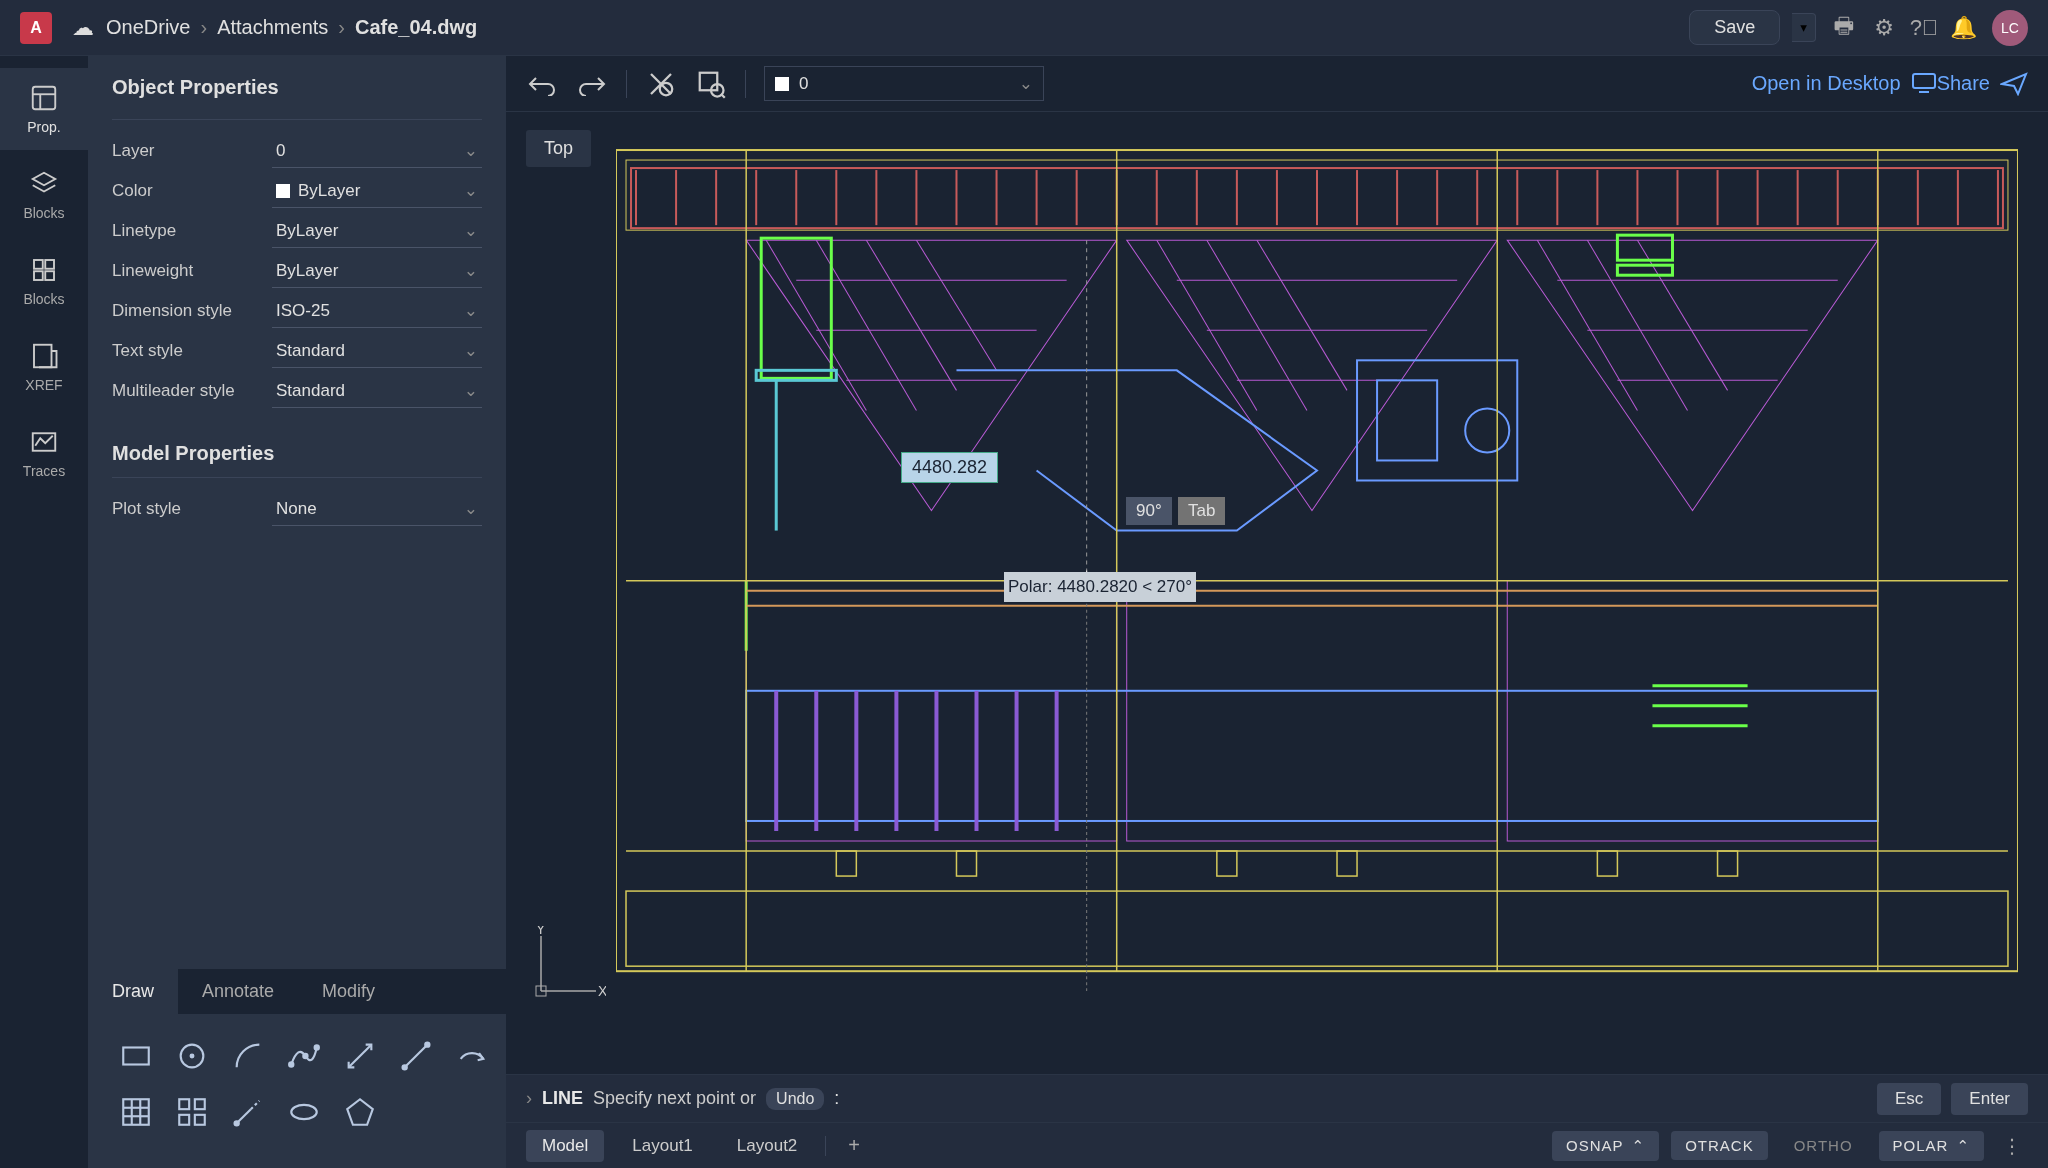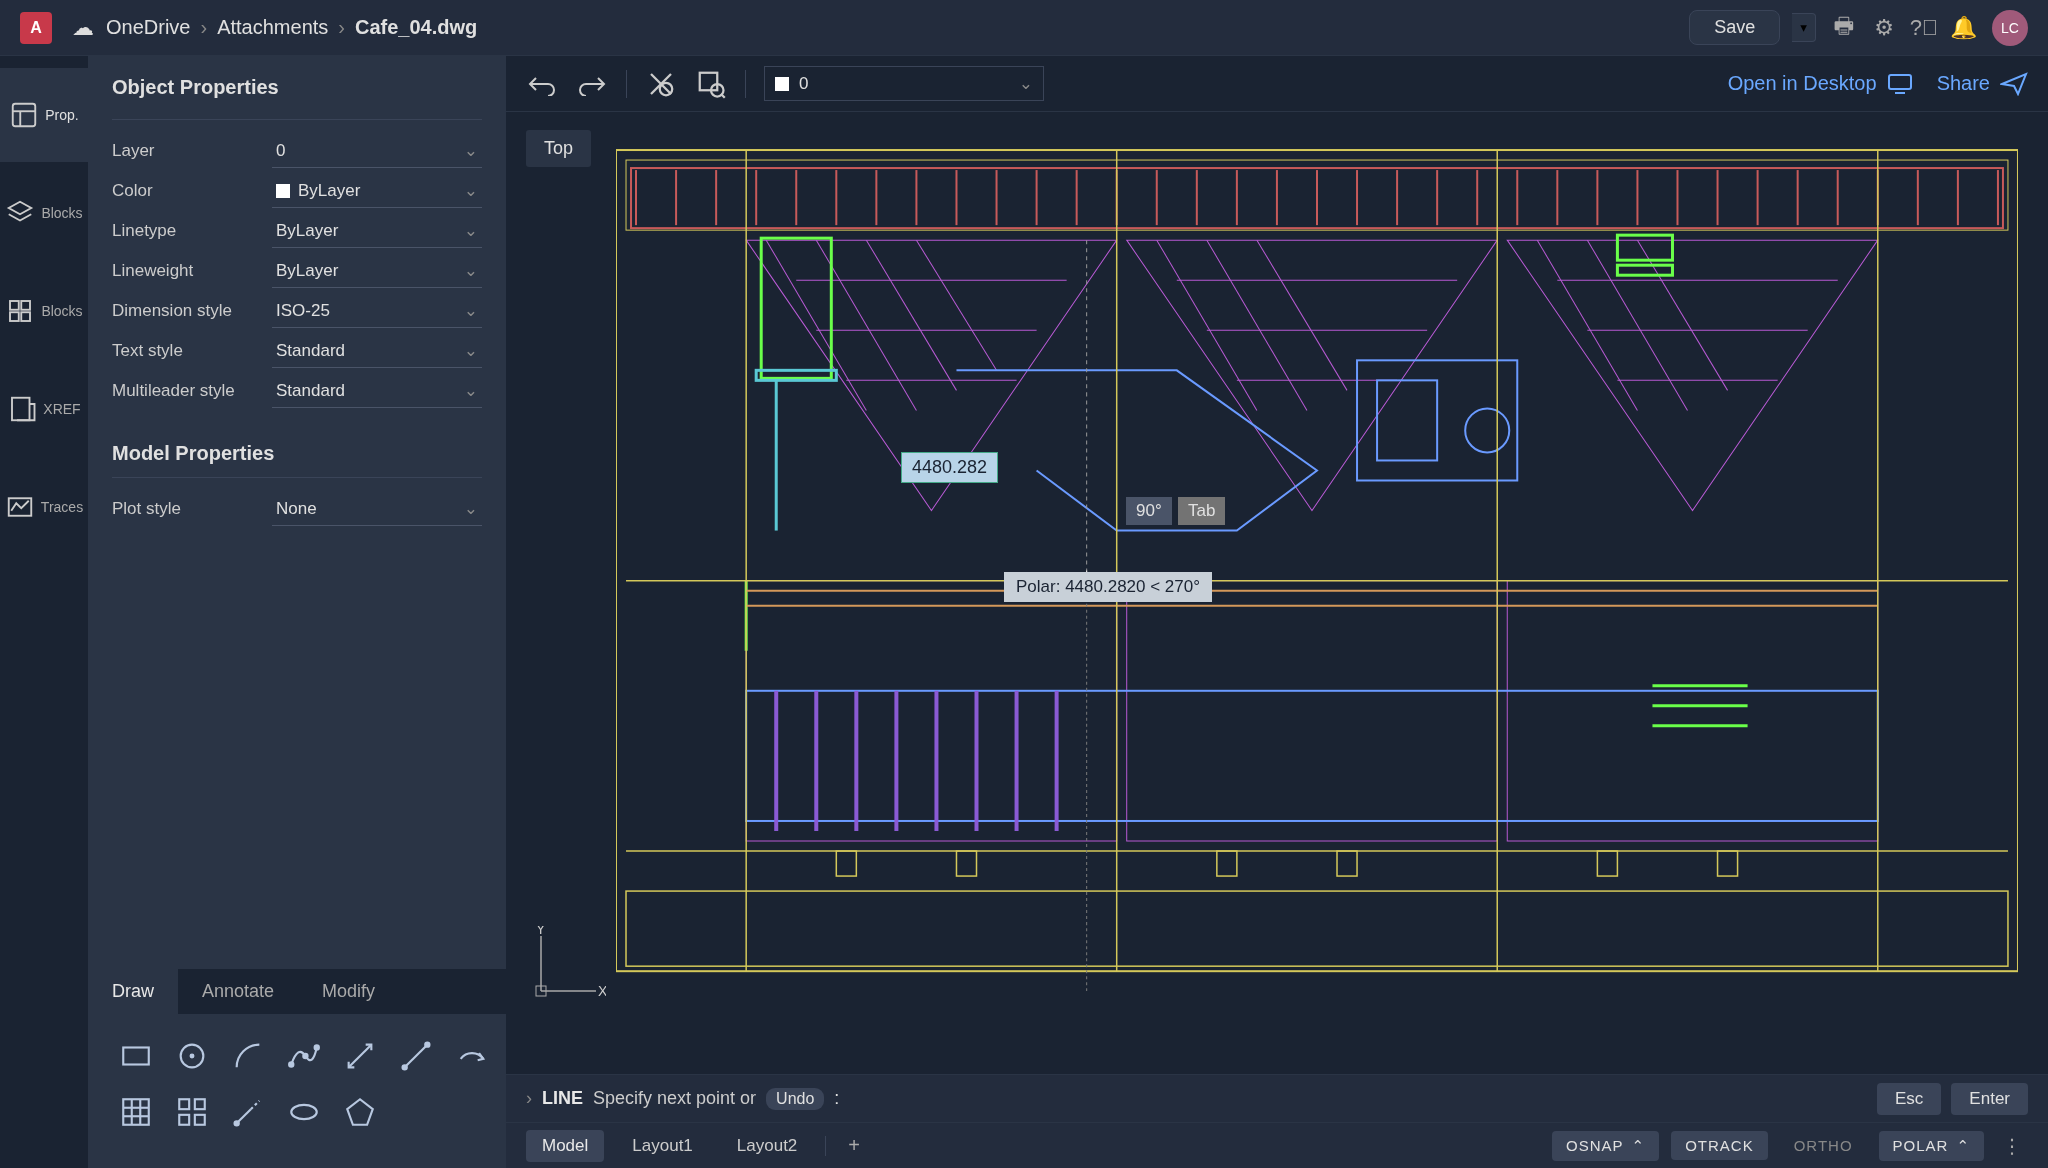--- a/index.html
+++ b/index.html
@@ -16,21 +16,21 @@
 .save-btn { background: #2a3445; border: 1px solid #3a4458; color: #e0e0e0; padding: 6px 24px; border-radius: 8px; font-size: 18px; display:flex; align-items:center; gap:8px; }
 .save-split { background:#2a3445; border:1px solid #3a4458; border-left:none; padding:6px 8px; border-radius:0 4px 4px 0; margin-left:-4px;}
 .topbar-icon { width: 24px; height: 24px; color: #aaa; cursor: pointer; display: flex; align-items: center; justify-content: center; font-size: 22px; }
 .avatar { width: 36px; height: 36px; border-radius: 50%; background: #a05a7a; color: #fff; display: flex; align-items: center; justify-content: center; font-size: 14px; font-weight: 500; }
 
 
 .main { flex: 1; display: flex; overflow: hidden; }
 
 
 .rail { width: 88px; background: #1a2332; display: flex; flex-direction: column; align-items: center; padding-top: 12px; gap: 4px; }
-.rail-item { width: 88px; height: 94px; display: flex; flex-direction: row; align-items: center; justify-content: center; gap: 6px; color: #aaa; cursor: pointer; font-size: 14px; }
+.rail-item { width: 88px; height: 82px; display: flex; flex-direction: column; align-items: center; justify-content: center; gap: 6px; color: #aaa; cursor: pointer; font-size: 14px; }
 .rail-item.active { background: #2a3445; color: #e0e0e0; }
 .rail-item svg, .rail-item .ricon { width: 30px; height: 30px; }
 
 
 .panel { width: 418px; background: #2a3445; padding: 20px 24px; overflow-y: auto; display:flex; flex-direction:column; }
 .panel h3 { font-size: 20px; font-weight: 600; margin-bottom: 12px; color: #e0e0e0; }
 .panel-divider { border: none; border-top: 1px solid #3a4458; margin: 8px 0 14px; }
 .prop-row { display: flex; align-items: center; margin-bottom: 6px; }
 .prop-label { width: 160px; font-size: 17px; color: #ccc; }
 .prop-input { flex: 1; background: transparent; border: none; border-bottom: 1px solid #4a5468; color: #e0e0e0; padding: 6px 4px; font-size: 17px; display: flex; align-items: center; gap: 8px; position:relative; }
@@ -47,34 +47,34 @@
 .tool-btn svg { width: 34px; height: 34px; stroke: #b8c8e0; fill: none; stroke-width: 1.5; }
 
 
 .canvas-area { flex: 1; display: flex; flex-direction: column; background: #1a2332; position: relative; }
 .canvas-toolbar { height: 56px; display: flex; align-items: center; padding: 0 20px; gap: 18px; border-bottom: 1px solid #2a3445; }
 .ct-icon { width: 32px; height: 32px; color: #ccc; cursor: pointer; display:flex; align-items:center; justify-content:center; }
 .ct-sep { width: 1px; height: 28px; background: #3a4458; }
 .layer-dd { width: 280px; border: 1px solid #3a4458; padding: 6px 10px; display: flex; align-items: center; gap: 10px; font-size: 17px; }
 .layer-dd .sw { width: 14px; height: 14px; background: #fff; }
 .layer-dd .chev { margin-left: auto; color: #888; }
-.ct-right { margin-left: auto; display: flex; align-items: center; gap: 24px; }
+.ct-right { margin-left: auto; display: flex; align-items: flex-start; }
 .open-desktop, .share-btn { color: #6aa8ff; font-size: 20px; display: flex; align-items: center; gap: 10px; cursor: pointer; }
 
 
 .viewport { flex: 1; position: relative; overflow: hidden; }
 .view-badge { position: absolute; top: 18px; left: 20px; background: #2a3445; padding: 8px 18px; font-size: 18px; color: #e0e0e0; border-radius: 3px; }
 .drawing { position: absolute; top: 18px; left: 110px; right: 30px; bottom: 90px; }
 .ucs { position: absolute; bottom: 68px; left: 20px; color: #aaa; }
 
 
 .dim-input { position: absolute; background: #b8d4e8; color: #1a2332; padding: 4px 10px; font-size: 18px; border: 1px solid #4a8; }
 .angle-readout { position: absolute; background: #4a5468; color: #e0e0e0; padding: 4px 10px; font-size: 17px; }
 .tab-hint { position: absolute; background: #737373; color: #e0e0e0; padding: 4px 10px; font-size: 17px; }
-.polar-tip { position: absolute; background: #c8d0d8; color: #1a2332; padding: 5px 12px; font-size: 17px; }
+.polar-tip { position: absolute; background: #c8d0d8; color: #1a2332; padding: 5px 4px; font-size: 17px; }
 
 
 .cmdline { height: 48px; background: #232c3d; display: flex; align-items: center; padding: 0 20px; gap: 10px; font-size: 18px; border-top: 1px solid #2a3445; }
 .cmd-caret { color: #888; }
 .cmd-name { font-weight: 700; color: #e8e8e8; }
 .cmd-prompt { color: #ccc; }
 .cmd-undo { background: #3a4458; padding: 2px 10px; border-radius: 9px; font-size: 16px; }
 .cmd-right { margin-left: auto; display: flex; gap: 10px; }
 .cmd-btn { background: #3a4458; padding: 6px 18px; border-radius: 4px; font-size: 17px; }
 

